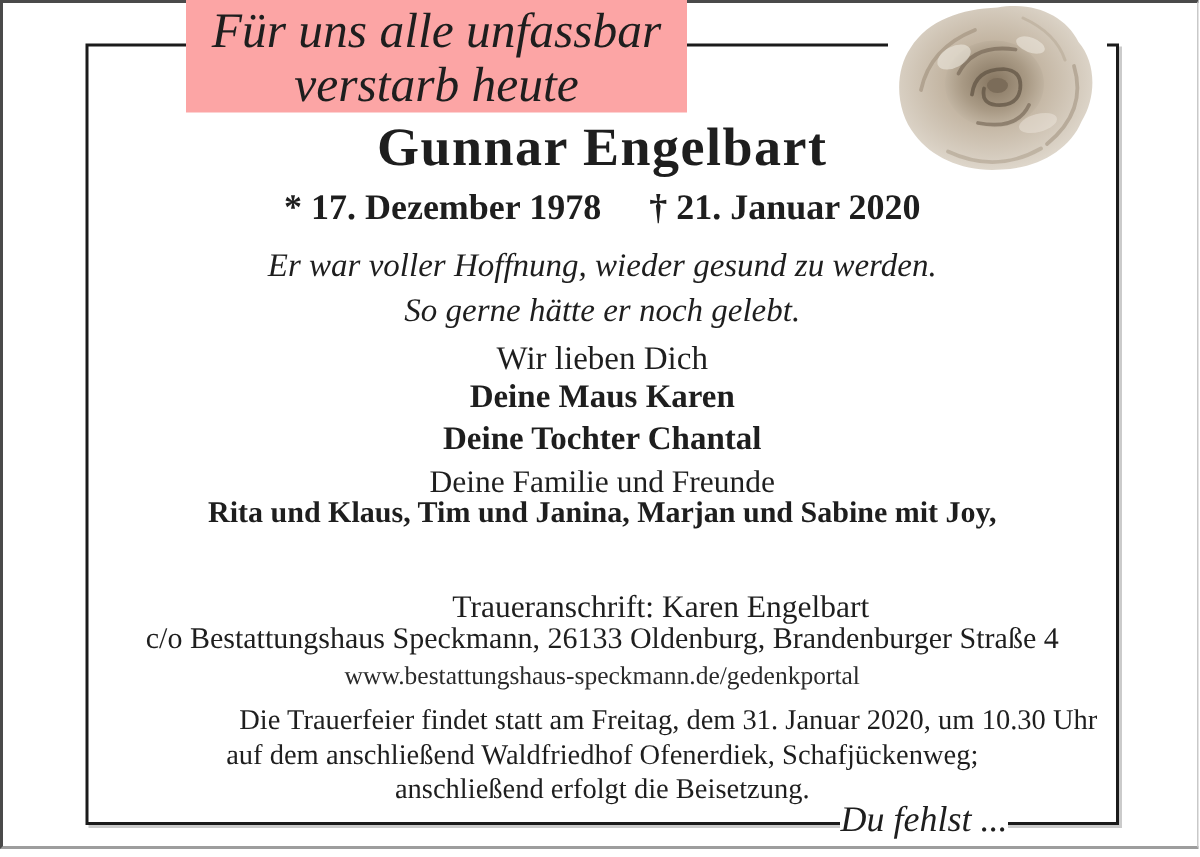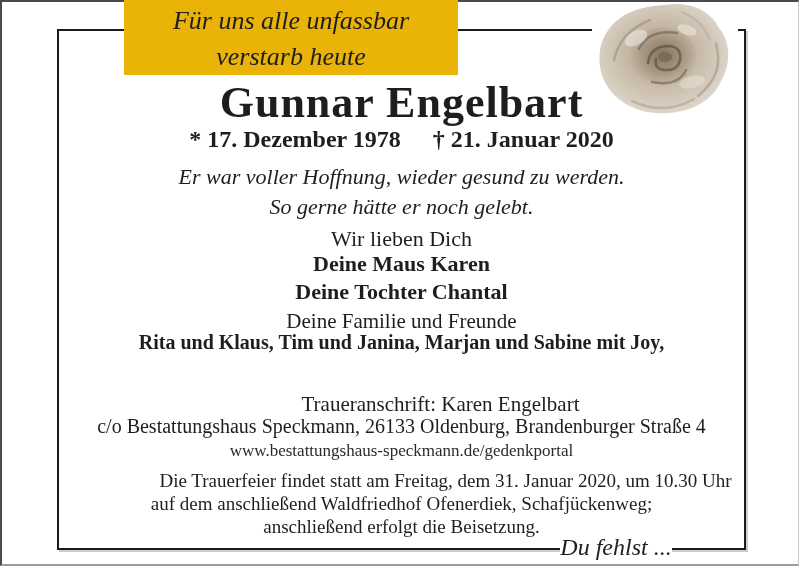--- a/index.html
+++ b/index.html
@@ -47,29 +47,29 @@
     z-index: 2;
   }
   .italic { font-style: italic; }
   .bold   { font-weight: bold; }
 
   .intro-box {
     position: absolute;
     left: 124px; top: 0px;
     width: 334px;
     padding-top: 3px;
-    background: #eab308;
+    background: #fca5a5;
     text-align: center;
     font-style: italic;
-    font-size: 26px;
+    font-size: 33px;
     line-height: 36px;
     z-index: 3;
     white-space: nowrap;
   }
-  .name     { top: 77px;  font-size: 44px; font-weight: bold; letter-spacing: 1px; }
+  .name     { top: 77px;  font-size: 36px; font-weight: bold; letter-spacing: 1px; }
   .dates    { top: 126px; font-size: 24px; font-weight: bold; }
   .dates .death { margin-left: 26px; }
   .cond1    { top: 164px; font-size: 22px; }
   .cond2    { top: 194px; font-size: 22px; }
   .wir      { top: 226px; font-size: 22px; }
   .maus     { top: 251px; font-size: 22px; }
   .tochter  { top: 279px; font-size: 22px; }
   .familie  { top: 309px; font-size: 21px; }
   .fam1     { top: 331px; font-size: 20px; }
   .fam2     { top: 354px; font-size: 20px; }

